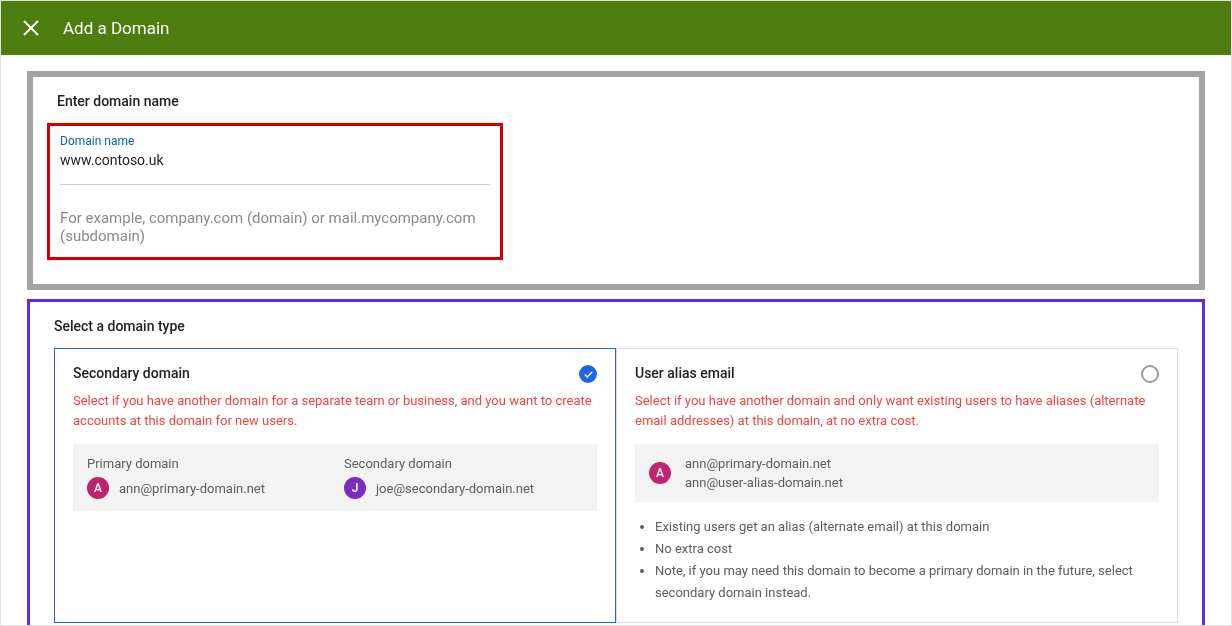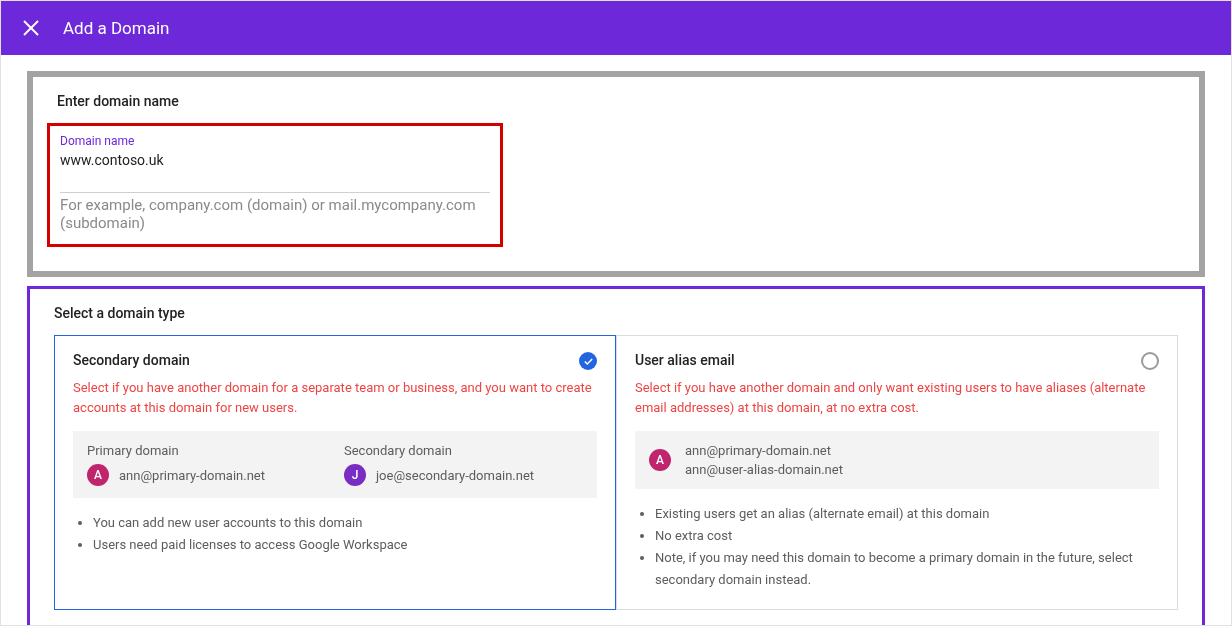--- a/index.html
+++ b/index.html
@@ -1,26 +1,26 @@
 <!DOCTYPE html>
 <html><head>
   <meta charset="utf-8">
   <style>
     * { margin:0; padding:0; box-sizing:border-box; font-family:Roboto,Arial,sans-serif; }
     body { width:1232px; height:626px; background:#fff; position:relative; border:1px solid #e1e1e1; overflow:hidden; }
-    .header { background:#6d28d9; height:54px; display:flex; align-items:center; padding:0 20px; gap:22px; }
+    .header { background:#4d7c0f; height:54px; display:flex; align-items:center; padding:0 20px; gap:22px; }
     .close-x { width:20px; height:20px; cursor:pointer; }
     .close-x svg { stroke:#fff; stroke-width:2; }
     .header-title { color:#fff; font-size:17px; }
     .content { padding:16px 26px 0; }
     .section1 { border:6px solid #a3a3a3; padding:16px 24px 24px; position:relative; }
     .section-label { font-size:14px; font-weight:500; color:#222; margin-bottom:14px; }
     .highlight-box1 { border:3px solid #d40000; padding:8px 10px 12px 10px; width:456px; margin-left:-10px; }
-    .fld-lbl { font-size:12px; color:#6d28d9; display:block; margin-bottom:4px; }
-    .fld-val { font-size:14px; color:#222; border-bottom:1px solid #cfcfcf; padding-bottom:24px; margin-bottom:3px; }
+    .fld-lbl { font-size:12px; color:#0369a1; display:block; margin-bottom:4px; }
+    .fld-val { font-size:14px; color:#222; border-bottom:1px solid #cfcfcf; padding-bottom:16px; margin-bottom:24px; }
     .fld-hint { font-size:15px; color:#8a8a8a; }
     .section2 { border:3px solid #6d28d9; padding:16px 24px 18px; margin-top:9px; }
     .options { display:flex; gap:0; margin-top:14px; }
     .option-card { border:1px solid #dcdcdc; flex:1; padding:16px 18px 18px; position:relative; }
     .option-card.selected { border:1.5px solid #2166e0; }
     .card-title { font-size:14px; font-weight:500; color:#222; margin-bottom:10px; }
     .card-desc { font-size:13px; color:#ef4444; line-height:1.5; margin-bottom:14px; }
     .radio-ind { position:absolute; top:16px; right:18px; width:18px; height:18px; border-radius:50%; }
     .radio-checked { background:#2166e0; display:flex; align-items:center; justify-content:center; }
     .radio-checked svg { stroke:#fff; stroke-width:2.5; }
@@ -83,24 +83,20 @@
             </div>
           </div>
           <div class="example-col">
             <div class="example-col-label">Secondary domain</div>
             <div class="avatar-line">
               <div class="avatar purple">J</div>
               <div class="email-txt">joe@secondary-domain.net</div>
             </div>
           </div>
         </div>
-        <ul class="bullets">
-          <li>You can add new user accounts to this domain</li>
-          <li>Users need paid licenses to access Google Workspace</li>
-        </ul>
       </div>
 
       <div class="option-card">
         <div class="radio-ind radio-empty"></div>
         <div class="card-title">User alias email</div>
         <div class="card-desc">Select if you have another domain and only want existing users to have aliases (alternate email addresses) at this domain, at no extra cost.</div>
         <div class="example-row">
           <div class="avatar-line" style="gap:14px;">
             <div class="avatar pink">A</div>
             <div class="stack-emails">

